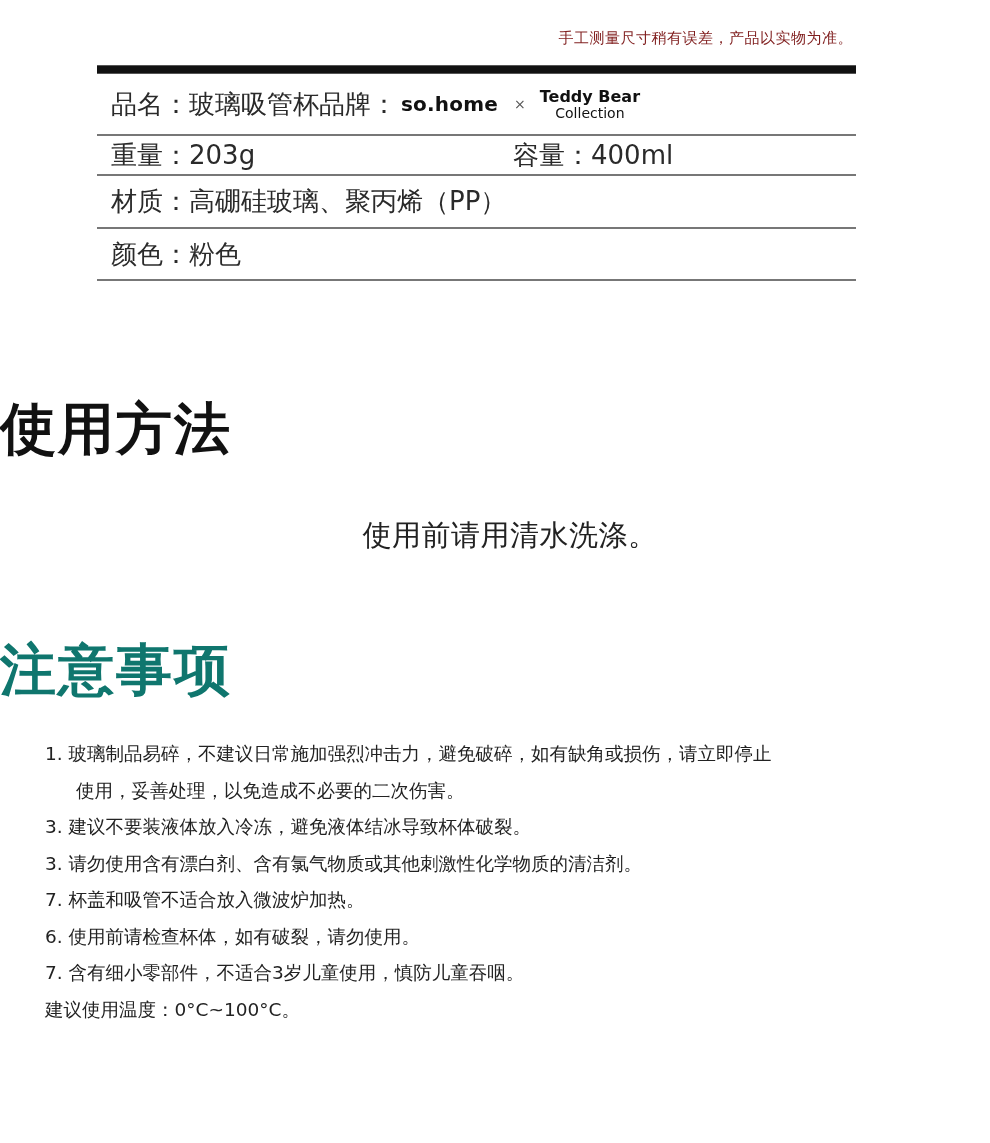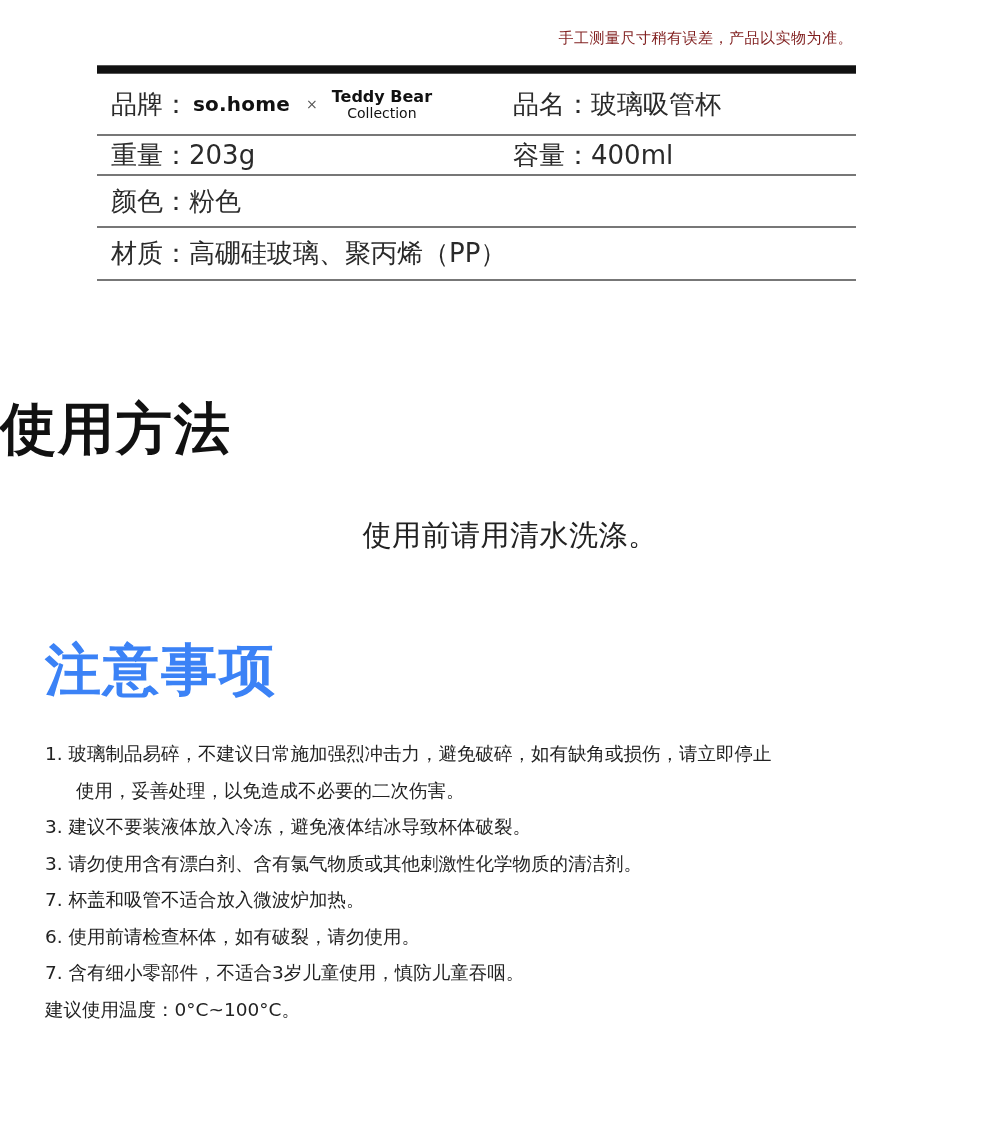--- a/index.html
+++ b/index.html
@@ -84,21 +84,21 @@
     }
     .section-title {
       position: absolute;
       left: 0;
       width: 945px;
       font-weight: bold;
       font-size: 56px;
       letter-spacing: 2px;
     }
     .title-usage { top: 392px; color: #111; }
-    .title-notes { top: 633px; color: #3b82f6; padding-left: 45px; }
+    .title-notes { top: 633px; color: #0f766e; }
     .usage-text {
       position: absolute;
       top: 516px;
       left: 0;
       width: 980px;
       text-align: center;
       font-size: 29px;
       color: #222;
       letter-spacing: 0.5px;
       margin-left: 20px;
@@ -122,57 +122,57 @@
   </style>
 </head>
 <body>
 
 <div class="note">手工测量尺寸稍有误差，产品以实物为准。</div>
 
 <div class="spec-table">
   <div class="top-bar"></div>
 
   <div class="spec-row r1">
+    <div class="spec-cell">
+      <span>品名：</span>
+      <span>玻璃吸管杯</span>
+    </div>
     <div class="spec-cell left">
       <span class="spec-label">品牌：</span>
       <span class="brand-sohome">so.home</span>
       <span class="brand-x">×</span>
       <span class="brand-teddy">
         <span class="t1">Teddy Bear</span>
         <span class="t2">Collection</span>
       </span>
-    </div>
-    <div class="spec-cell">
-      <span>品名：</span>
-      <span>玻璃吸管杯</span>
     </div>
   </div>
 
   <div class="spec-row r2">
     <div class="spec-cell left">
       <span>重量：</span>
       <span>203g</span>
     </div>
     <div class="spec-cell">
       <span>容量：</span>
       <span>400ml</span>
     </div>
   </div>
 
+  <div class="spec-row r4">
+    <div class="spec-cell">
+      <span>材质：</span>
+      <span>高硼硅玻璃、聚丙烯（PP）</span>
+    </div>
+  </div>
+
   <div class="spec-row r3">
     <div class="spec-cell">
       <span>颜色：</span>
       <span>粉色</span>
-    </div>
-  </div>
-
-  <div class="spec-row r4">
-    <div class="spec-cell">
-      <span>材质：</span>
-      <span>高硼硅玻璃、聚丙烯（PP）</span>
     </div>
   </div>
 </div>
 
 <h2 class="section-title title-usage">使用方法</h2>
 <p class="usage-text">使用前请用清水洗涤。</p>
 
 <h2 class="section-title title-notes">注意事项</h2>
 
 <ul class="notes-list">

